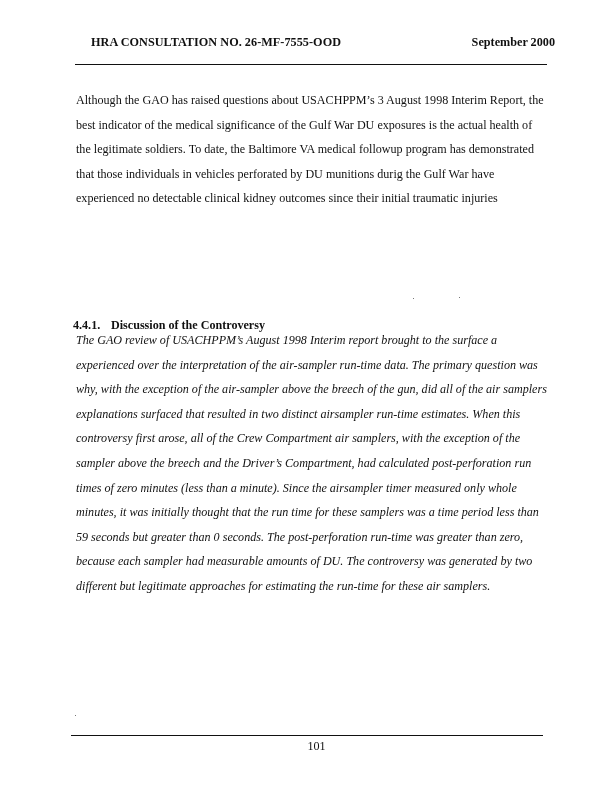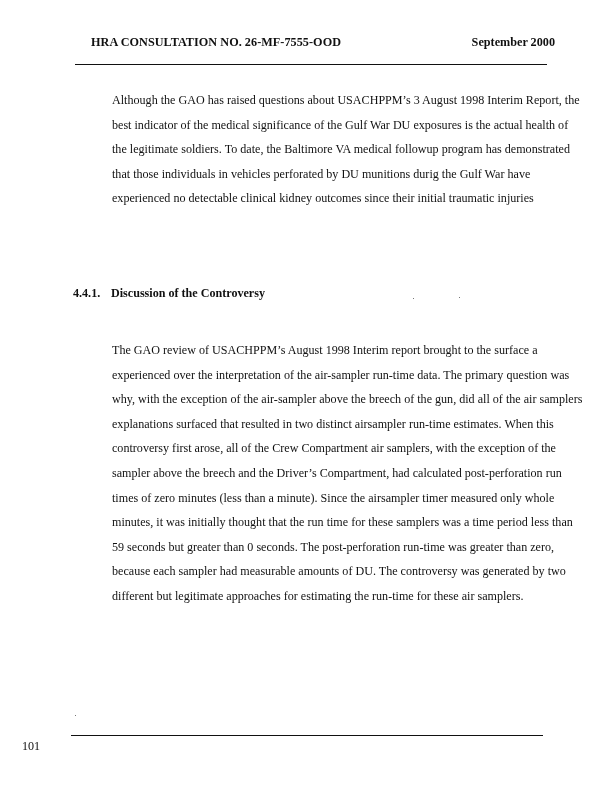--- a/index.html
+++ b/index.html
@@ -48,50 +48,50 @@
       position: absolute;
       left: 76px;
       width: 480px;
       font-size: 12.1px;
       line-height: 24.6px;
       margin: 0;
     }
     .para .line {
       display: block;
       white-space: nowrap;
-      margin-left: 36px;
     }
     .p1 { top: 88px; }
     .section-heading {
       position: absolute;
       left: 73px;
       top: 286px;
       font-weight: bold;
       font-size: 12.1px;
       white-space: nowrap;
     }
     .section-heading .num {
       display: inline-block;
       width: 38px;
+      margin-top: 32px;
     }
-    .p2 { top: 338px; }
+    .p2 { top: 328px; font-style: italic; }
     .rule-bottom {
       position: absolute;
       left: 71px;
       top: 735px;
       width: 472px;
       height: 0;
       border-top: 1.8px solid #111;
     }
     .page-number {
       position: absolute;
       left: 0;
       width: 611px;
       top: 739px;
-      text-align: left;
+      text-align: center;
       font-size: 12.1px;
       padding-left: 22px;
       box-sizing: border-box;
     }
     .speck {
       position: absolute;
       width: 1px;
       height: 1px;
       background: #777;
     }

